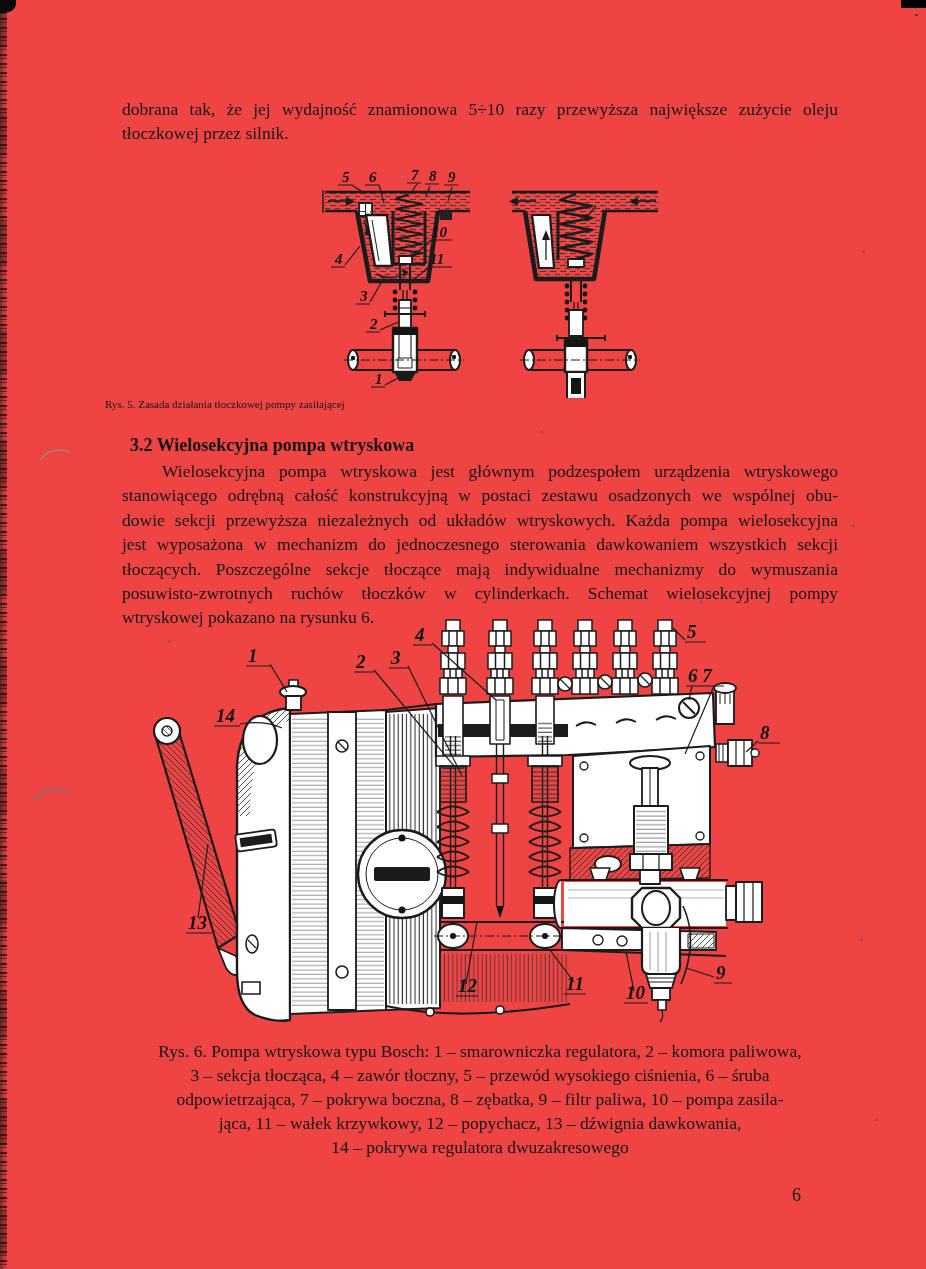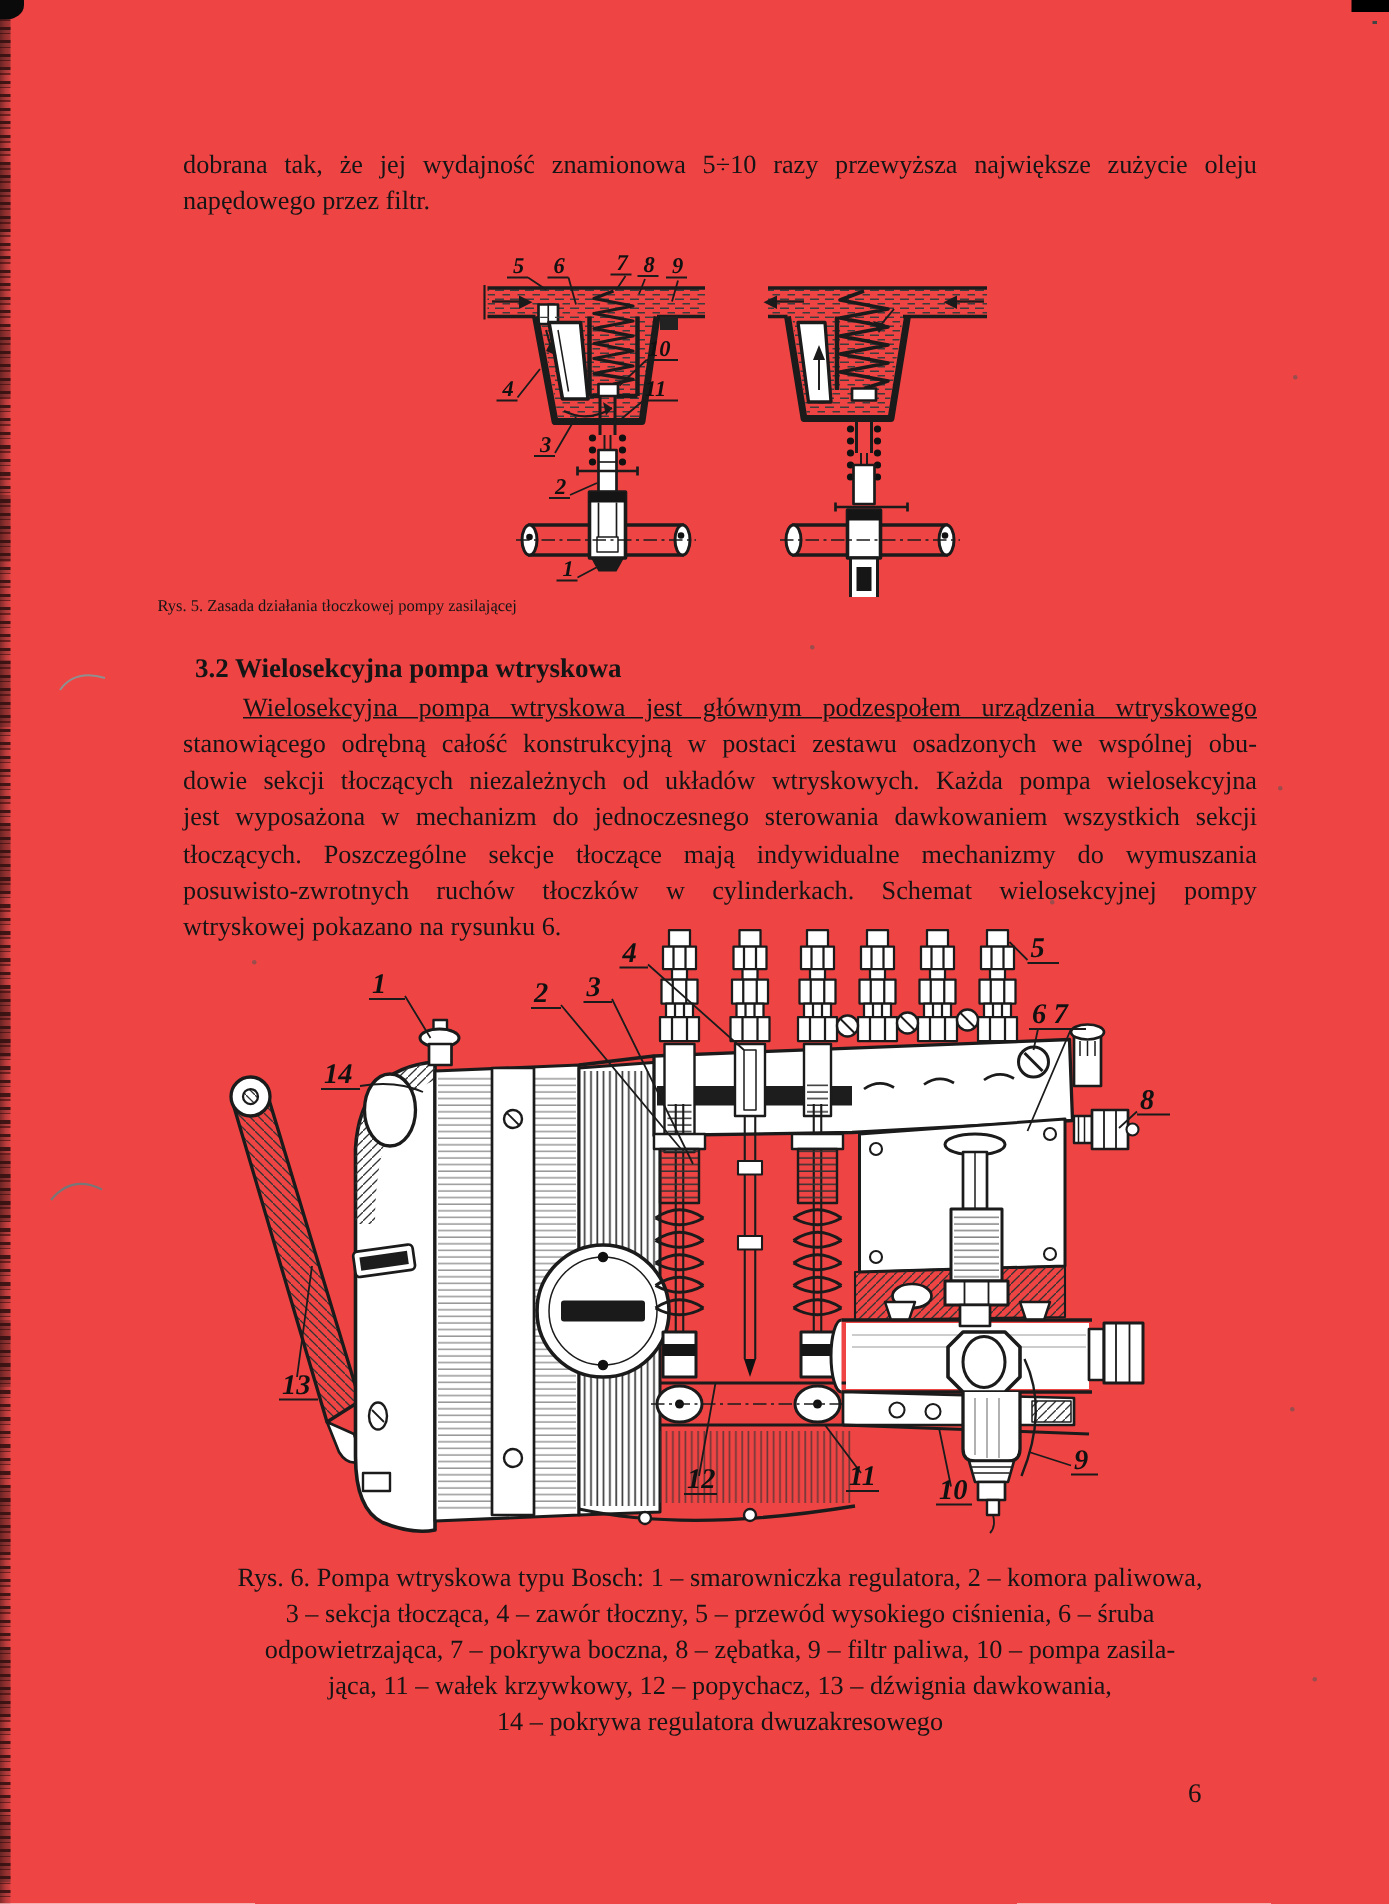--- a/index.html
+++ b/index.html
@@ -13,21 +13,21 @@
       linear-gradient(90deg, rgba(0,0,0,.55), rgba(0,0,0,.18) 55%, rgba(0,0,0,0));}
   .corner-blob{position:absolute;left:0;top:0;width:16px;height:13px;background:#0a0a0a;border-radius:0 0 75% 0;}
   .tr-bar{position:absolute;left:901px;top:0;width:25px;height:8px;background:#000;}
   .tr-speck{position:absolute;left:915px;top:14px;width:3px;height:2px;background:#444;}
   .speck{position:absolute;width:3px;height:3px;border-radius:50%;background:#555;opacity:.55;}
   .mark{position:absolute;}
   
   .textblock{position:absolute;font-size:17.5px;line-height:24.4px;}
   .lines > div{text-align:justify;text-align-last:justify;}
   .lines > div:last-child{text-align-last:left;}
-  .indent-first > div:first-child{text-indent:40px;text-decoration:underline;}
+  .indent-first > div:first-child{text-indent:40px;}
   .center-lines > div{text-align:center;text-align-last:center !important;}
   .heading{position:absolute;left:130px;top:433px;margin:0;font-size:18px;font-weight:bold;line-height:24px;}
   .caption{position:absolute;left:105px;top:398px;width:750px;text-align:left;font-size:11px;}
   .pageno{position:absolute;left:792px;top:1185px;font-size:18px;}
   .figsvg{position:absolute;}
   
   .lbl5{font:italic bold 15px "Liberation Serif",serif;fill:#111;}
   .lbl6{font:italic bold 19px "Liberation Serif",serif;fill:#111;}
   .ld{stroke:#1b1b1b;stroke-width:1.2;fill:none;}
 </style>
@@ -49,21 +49,21 @@
   <div class="speck" style="left:168px;top:640px"></div>
   <div class="speck" style="left:852px;top:524px"></div>
   <div class="speck" style="left:862px;top:250px"></div>
   <div class="speck" style="left:700px;top:600px"></div>
   <div class="speck" style="left:860px;top:938px"></div>
   <div class="speck" style="left:540px;top:430px"></div>
   <div class="speck" style="left:875px;top:1118px"></div>
 
   <div class="textblock lines" style="left:122px;top:97px;width:716px">
       <div>dobrana tak, że jej wydajność znamionowa 5÷10 razy przewyższa największe zużycie oleju</div>
-      <div>napędowego przez filtr.</div>
+      <div>tłoczkowej przez silnik.</div>
     </div>
 
   <svg class="figsvg" style="left:280px;top:162px" width="400" height="236" viewBox="0 0 400 236">
     <defs>
       <pattern id="fl5" width="10" height="6" patternUnits="userSpaceOnUse">
         <path d="M0,1.5 h6 M5,4.5 h5" stroke="#3c3c3c" stroke-width="1" fill="none"></path>
       </pattern>
     </defs>
     <g stroke="#1b1b1b" fill="none" stroke-linejoin="round">
 
@@ -194,21 +194,21 @@
       </g>
     </g>
   </svg>
 
   <div class="caption">Rys. 5. Zasada działania tłoczkowej pompy zasilającej</div>
 
   <h2 class="heading">3.2 Wielosekcyjna pompa wtryskowa</h2>
   <div class="textblock lines indent-first" style="left:122px;top:459px;width:716px">
       <div>Wielosekcyjna pompa wtryskowa jest głównym podzespołem urządzenia wtryskowego</div>
       <div>stanowiącego odrębną całość konstrukcyjną w postaci zestawu osadzonych we wspólnej obu-</div>
-      <div>dowie sekcji tłoczących niezależnych od układów wtryskowych. Każda pompa wielosekcyjna</div>
+      <div>dowie sekcji przewyższa niezależnych od układów wtryskowych. Każda pompa wielosekcyjna</div>
       <div>jest wyposażona w mechanizm do jednoczesnego sterowania dawkowaniem wszystkich sekcji</div>
       <div>tłoczących. Poszczególne sekcje tłoczące mają indywidualne mechanizmy do wymuszania</div>
       <div>posuwisto-zwrotnych ruchów tłoczków w cylinderkach. Schemat wielosekcyjnej pompy</div>
       <div>wtryskowej pokazano na rysunku 6.</div>
     </div>
 
   <svg class="figsvg" style="left:140px;top:616px" width="680" height="424" viewBox="0 0 680 424">
     <defs>
       <pattern id="vf6" width="4.2" height="9" patternUnits="userSpaceOnUse">
         <line x1="2" y1="0" x2="2" y2="9" stroke="#333" stroke-width="1.1"></line>

